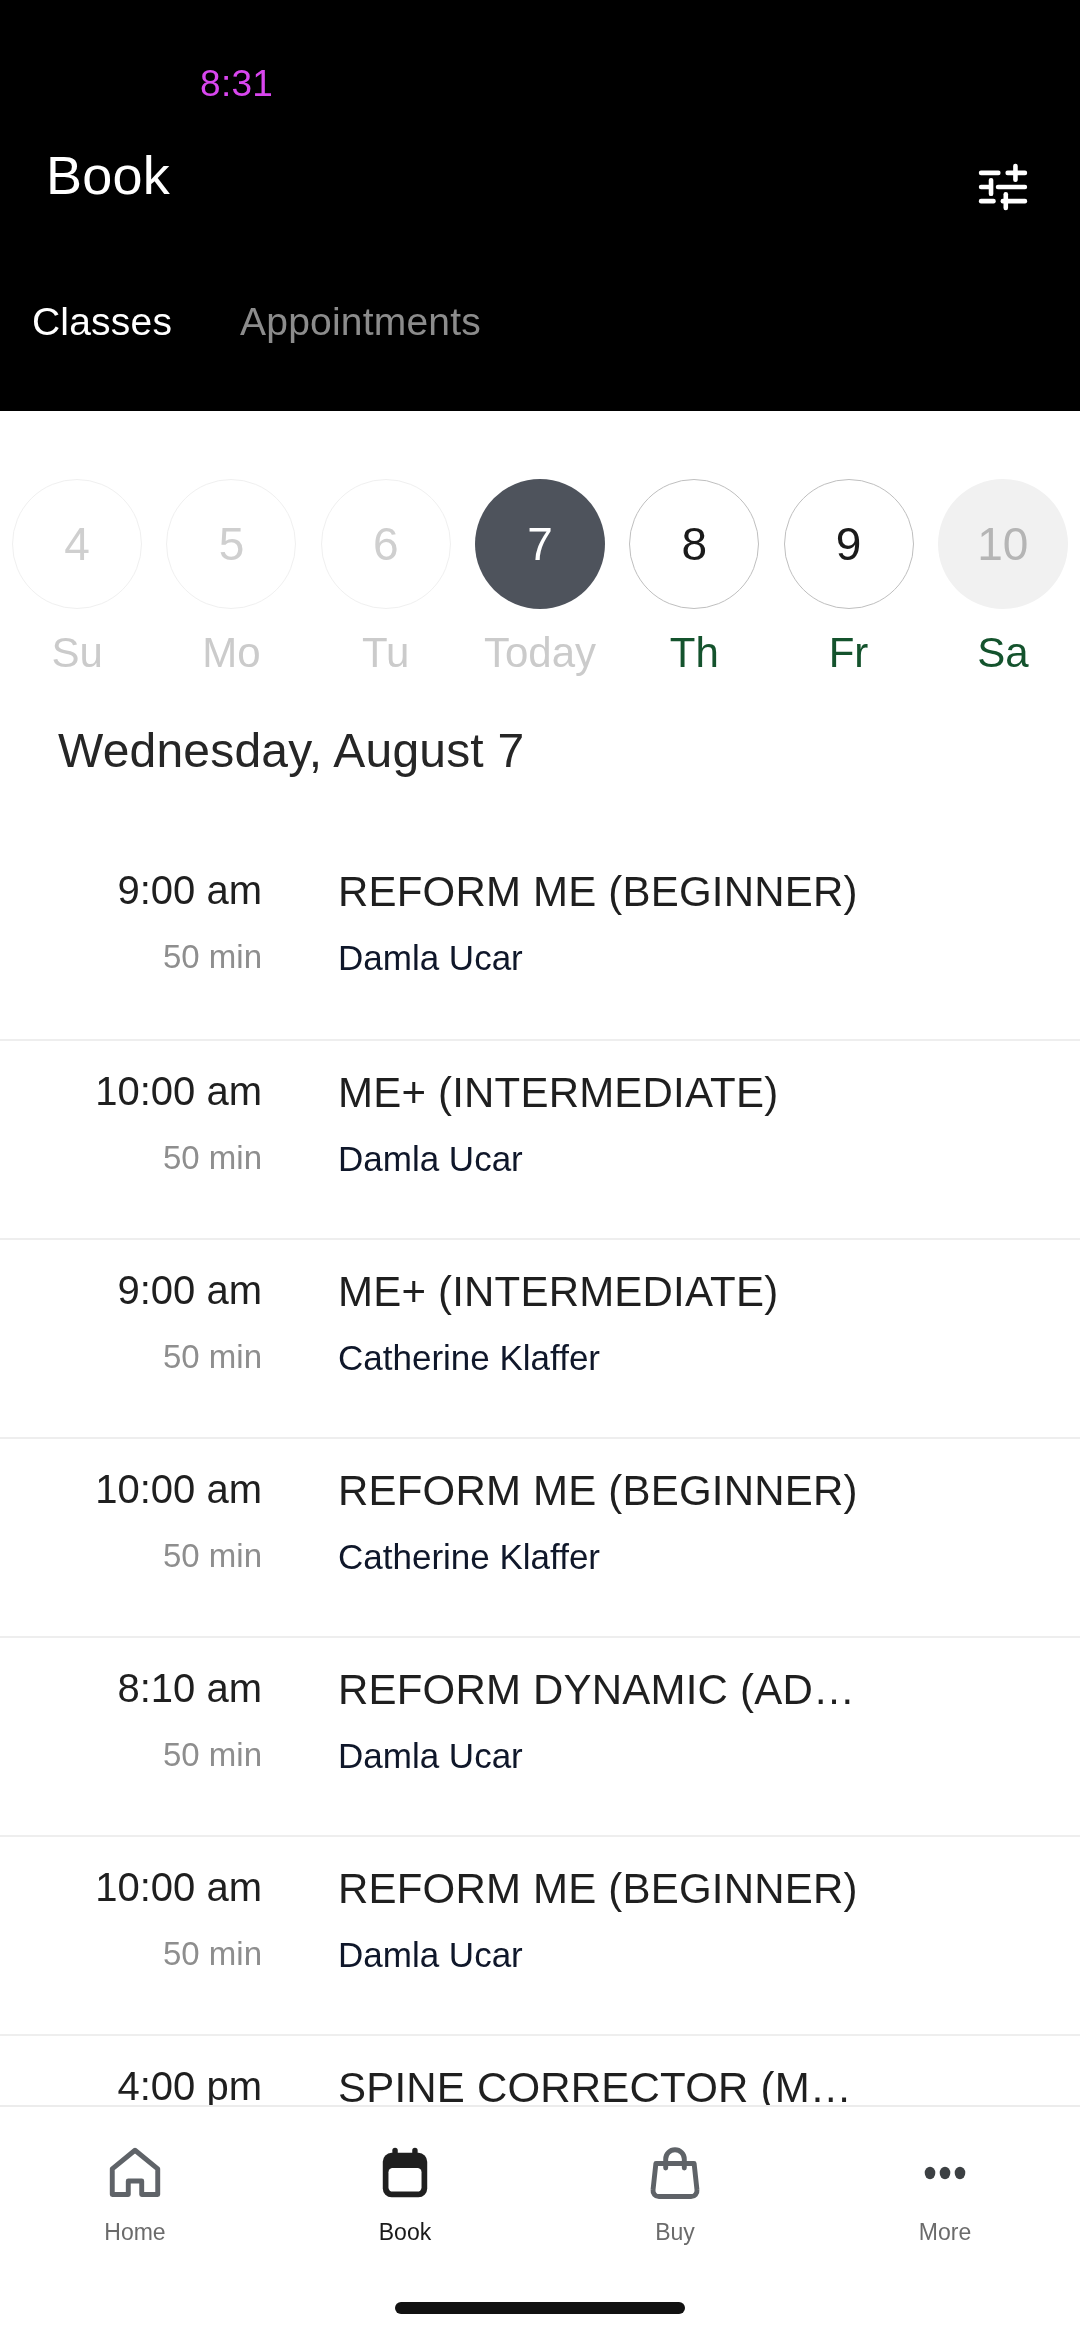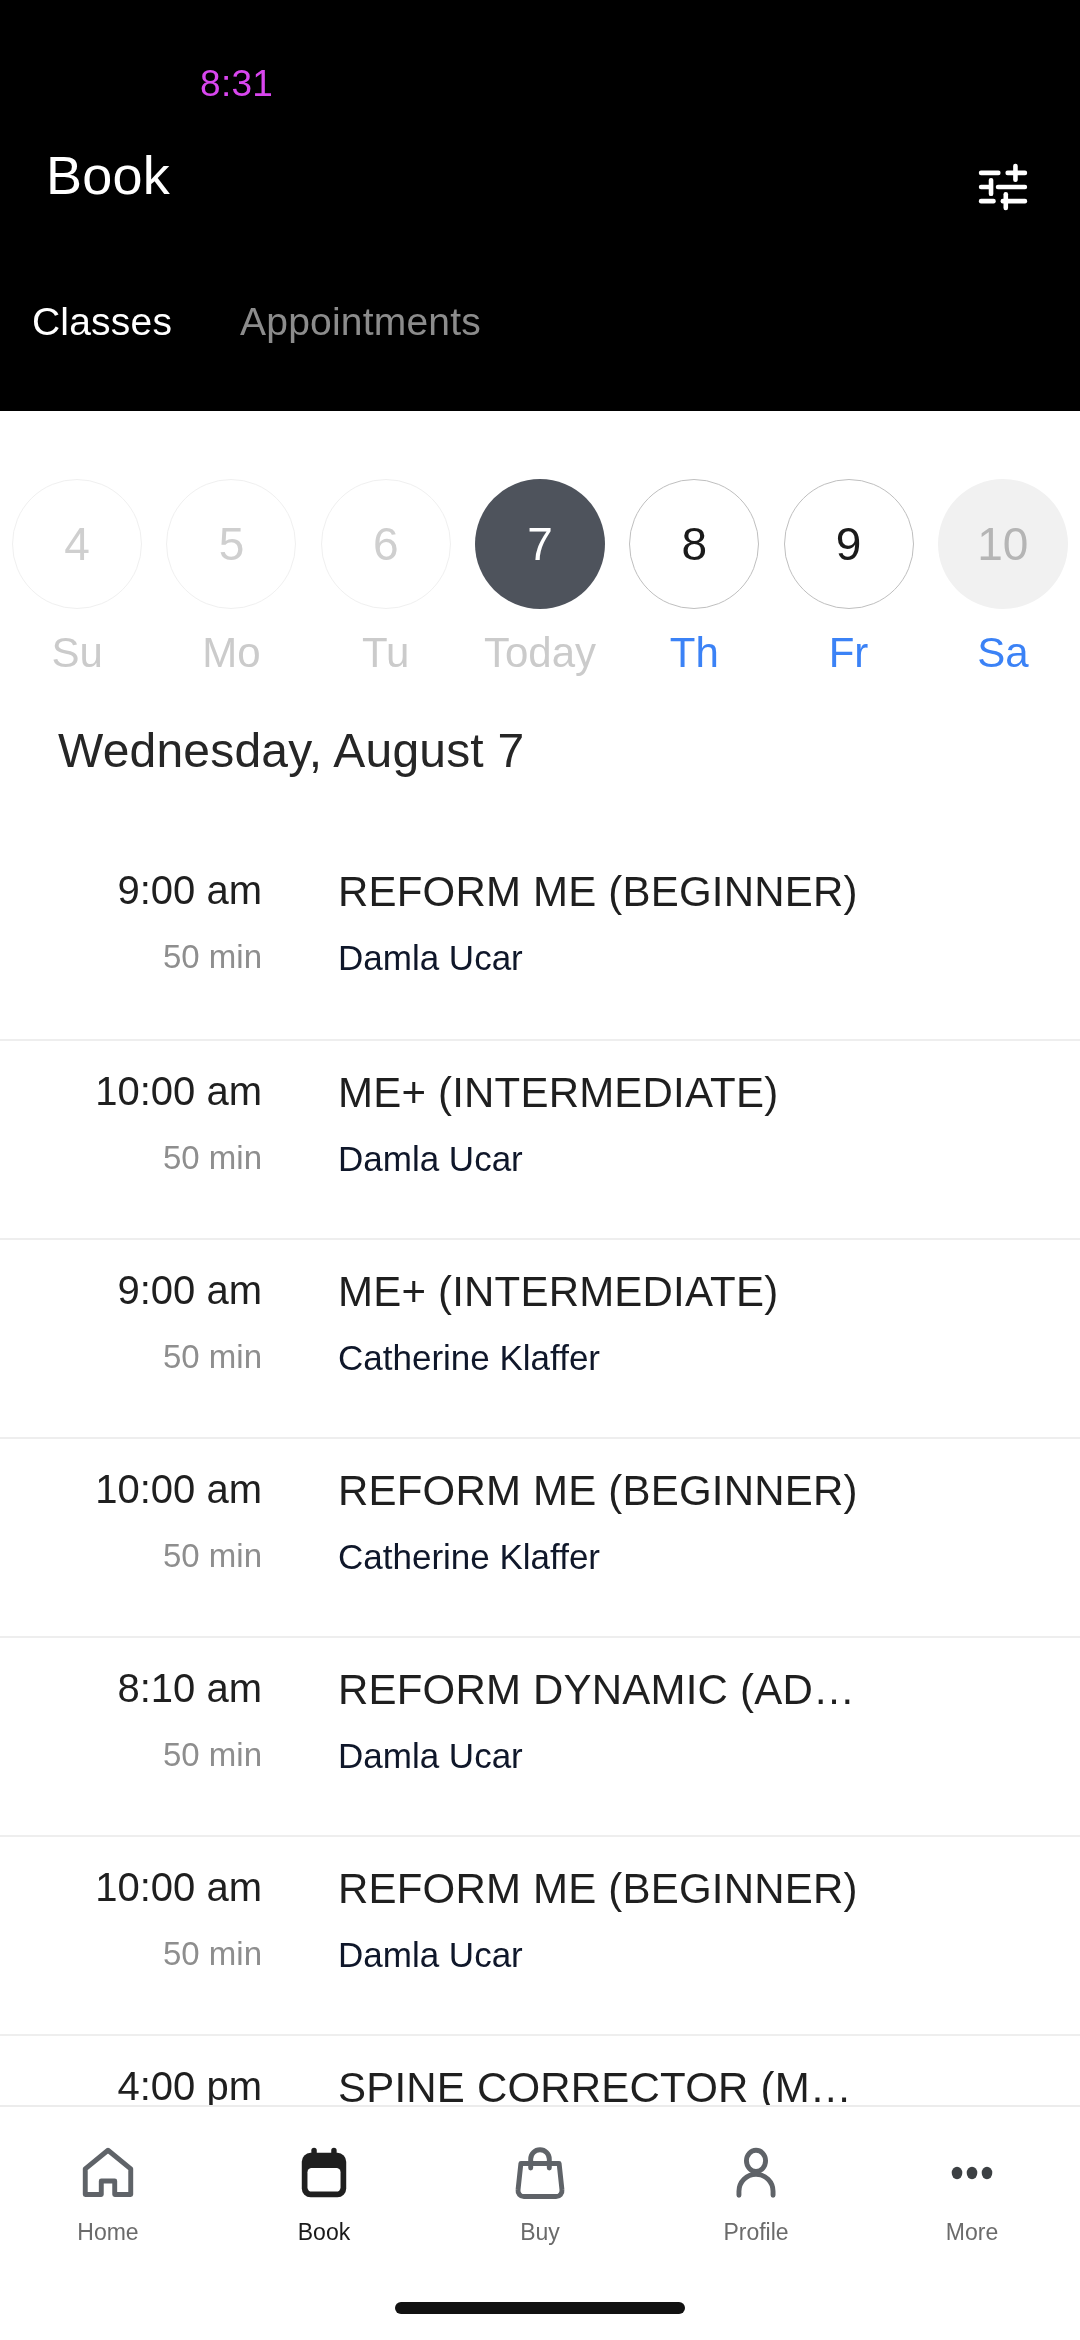--- a/index.html
+++ b/index.html
@@ -62,21 +62,21 @@
     width:130px; height:130px; border-radius:50%;
     display:flex; align-items:center; justify-content:center;
     font-size:46px; line-height:1;
   }
   .date-circle.past   { border:1.5px solid #f0f0f0; background:#ffffff; color:#cfcfcf; }
   .date-circle.today  { border:none; background:#4e535c; color:#ffffff; }
   .date-circle.future { border:1.5px solid #bfbfbf; background:#ffffff; color:#1a1a1a; }
   .date-circle.filled { border:none; background:#f1f1f1; color:#b5b5b5; }
   .date-label { margin-top:20px; font-size:42px; }
   .date-label.dim    { color:#cbcbcb; }
-  .date-label.strong { color:#3b82f6; }
+  .date-label.strong { color:#14532d; }
 
   
   .day-heading {
     position:absolute; top:723px; left:58px;
     font-size:48px; color:#262626; letter-spacing:0.2px;
   }
 
   
   .class-list {
     position:absolute; top:840px; left:0; width:1080px;
@@ -300,29 +300,20 @@
     <div class="nav-item">
       <div class="nav-icon">
         <svg width="62" height="62" viewBox="0 0 24 24" fill="none" stroke="#5f6368" stroke-width="1.9" stroke-linecap="round" stroke-linejoin="round">
           <path d="M4.6 8.3h14.8l1.1 10.2a2.3 2.3 0 0 1-2.3 2.6H5.8a2.3 2.3 0 0 1-2.3-2.6z"></path>
           <path d="M8.4 10.1V6.6a3.6 3.6 0 0 1 7.2 0v3.5"></path>
         </svg>
       </div>
       <div class="nav-label">Buy</div>
     </div>
 
-    <div class="nav-item">
-      <div class="nav-icon">
-        <svg width="62" height="62" viewBox="0 0 24 24" fill="none" stroke="#5f6368" stroke-width="1.9" stroke-linecap="round">
-          <ellipse cx="12" cy="7.3" rx="3.7" ry="4.1"></ellipse>
-          <path d="M5.4 20.6v-1.5a6.6 6.6 0 0 1 13.2 0v1.5"></path>
-        </svg>
-      </div>
-      <div class="nav-label">Profile</div>
-    </div>
 
     <div class="nav-item">
       <div class="nav-icon">
         <svg width="62" height="62" viewBox="0 0 24 24" aria-hidden="true">
           <g fill="#3c4043">
             <ellipse cx="6.2" cy="12" rx="2.05" ry="2.4"></ellipse>
             <ellipse cx="12" cy="12" rx="2.05" ry="2.4"></ellipse>
             <ellipse cx="17.8" cy="12" rx="2.05" ry="2.4"></ellipse>
           </g>
         </svg>

